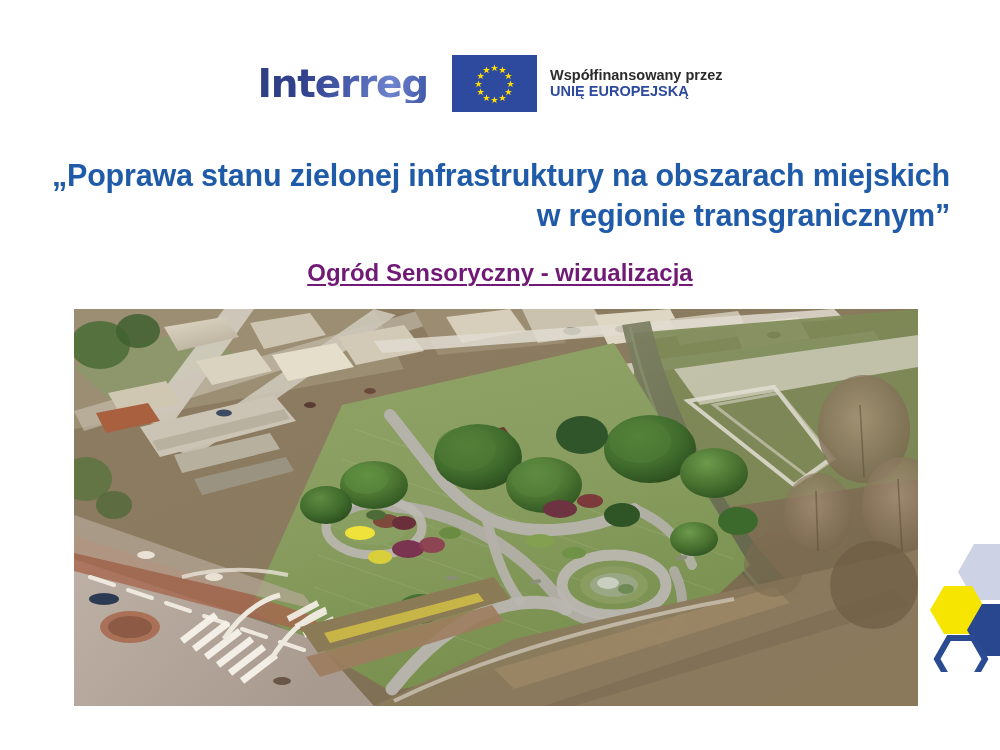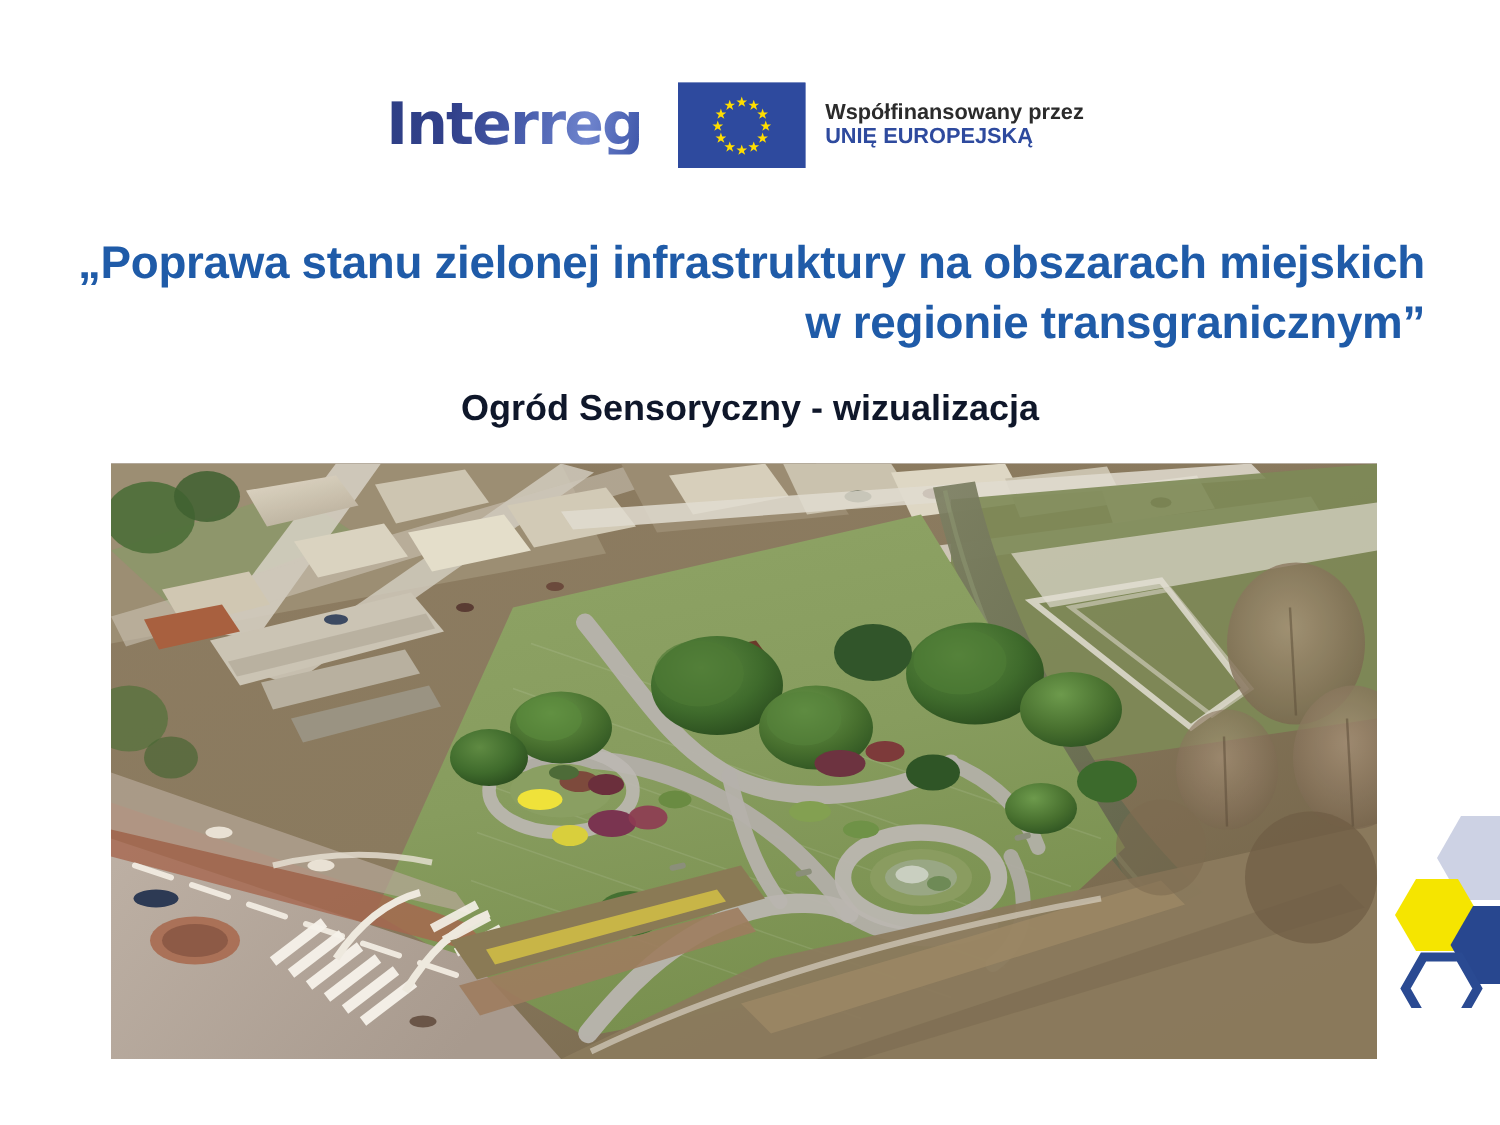--- a/index.html
+++ b/index.html
@@ -123,21 +123,22 @@
     position: absolute;
     left: 0;
     top: 259px;
     width: 1000px;
     text-align: center;
   }
   .subtitle span {
     font-family: "Liberation Sans", sans-serif;
     font-size: 24px;
     font-weight: 700;
-    color: #0f172a;
+    color: #701a75;
+    text-decoration: underline;
     text-underline-offset: 3px;
     text-decoration-thickness: 2px;
   }
 
   
   .photo-frame {
     position: absolute;
     left: 74px;
     top: 309px;
     width: 844px;

